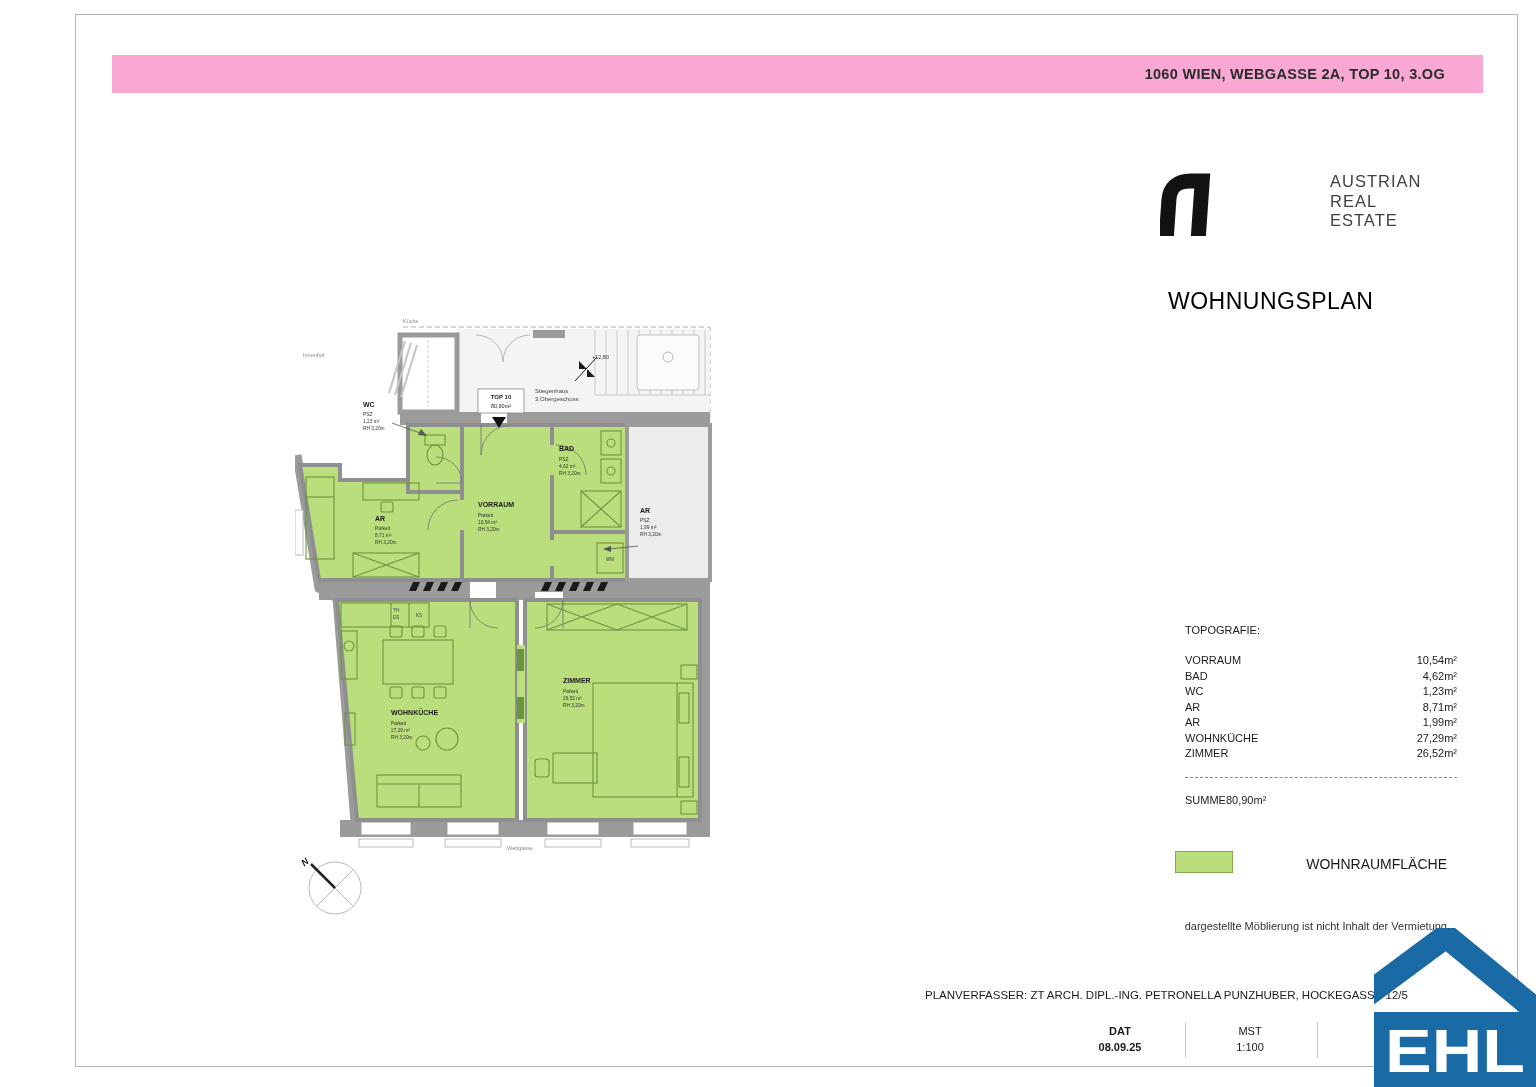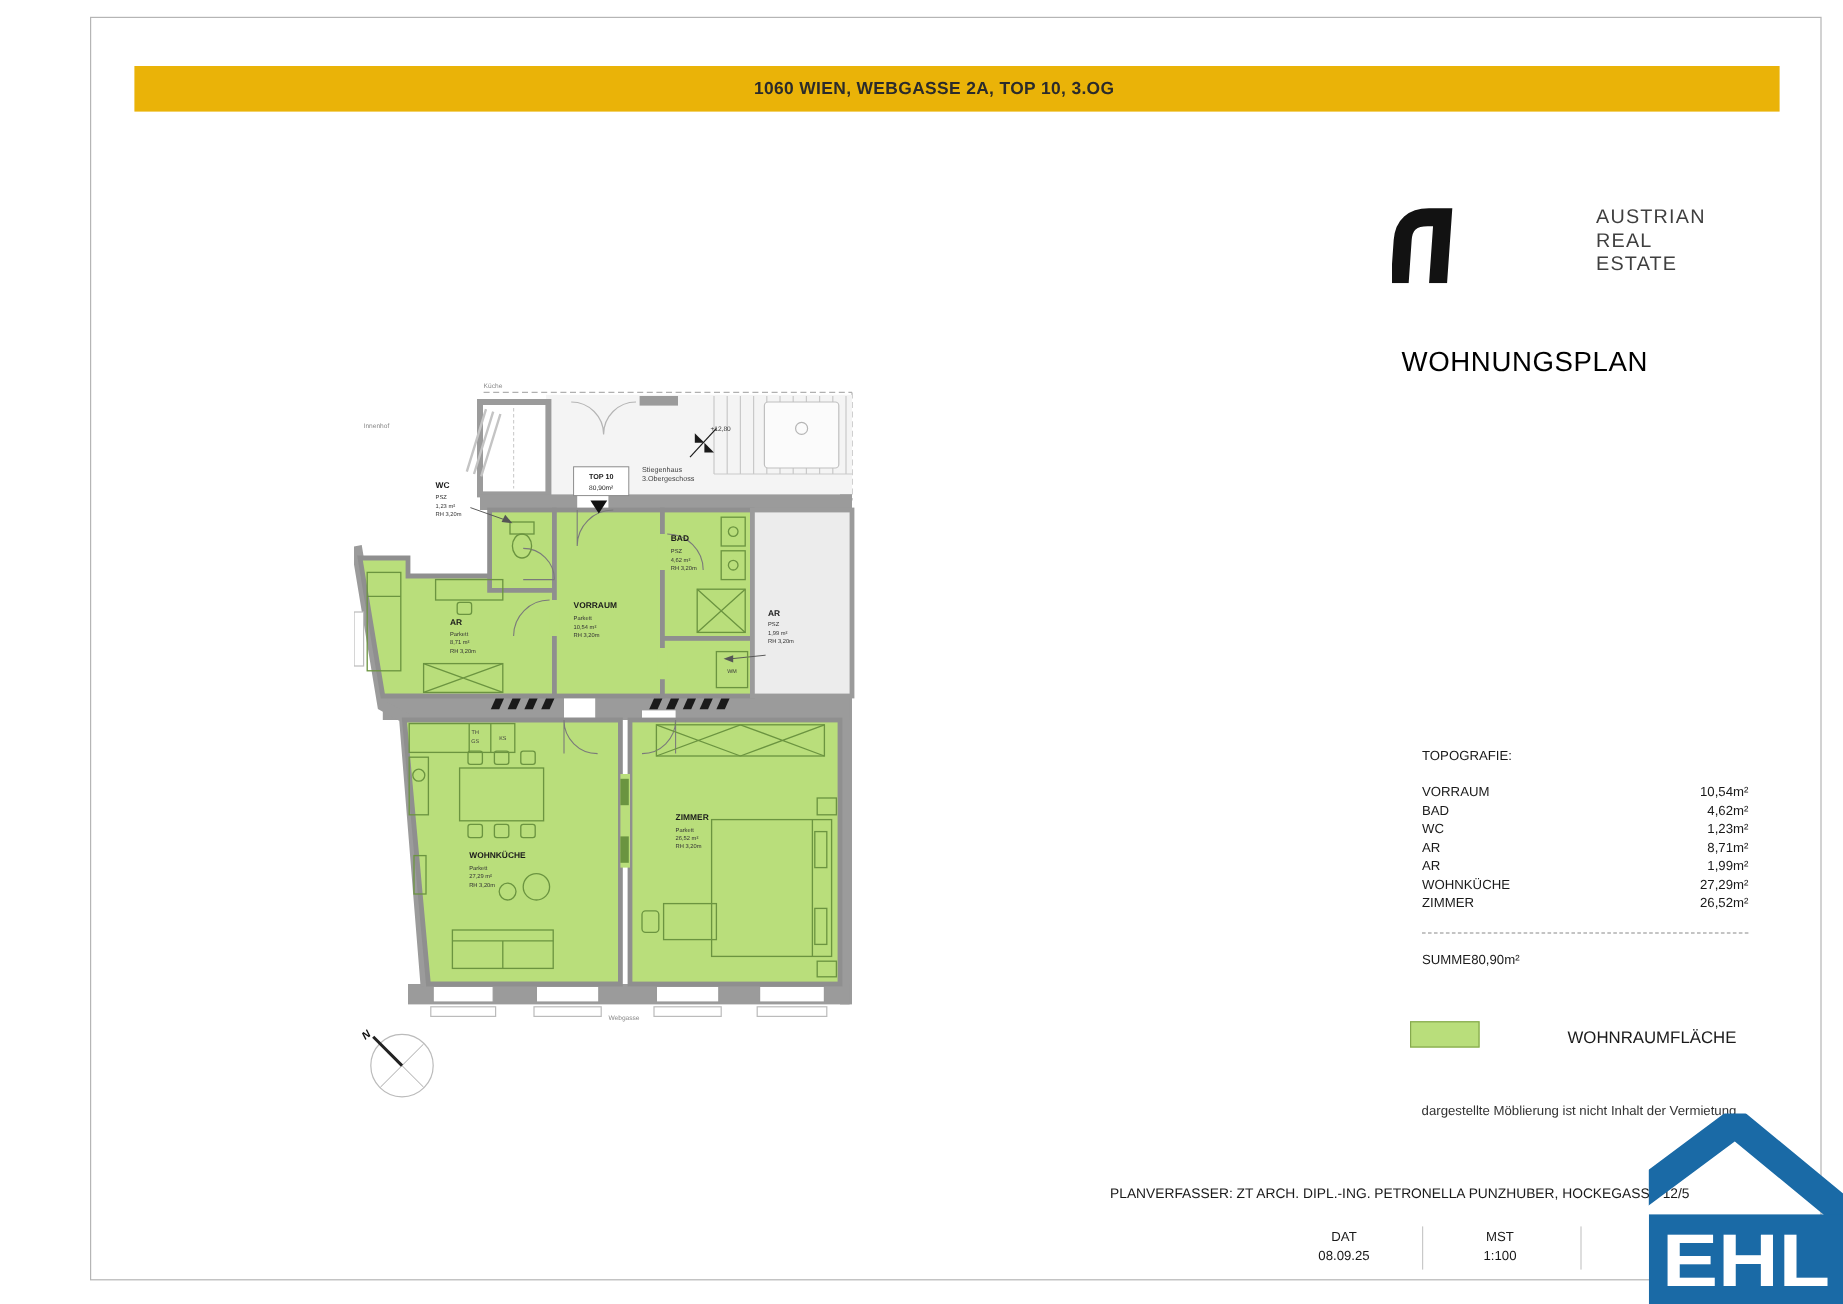--- a/index.html
+++ b/index.html
@@ -4,22 +4,22 @@
 <style>
   * { margin:0; padding:0; box-sizing:border-box; }
   html,body { width:1536px; height:1087px; background:#fff; overflow:hidden;
               font-family:"Liberation Sans", sans-serif; position:relative; }
   .abs { position:absolute; }
 
   #frame { left:75px; top:14px; width:1443px; height:1053px;
            border:1px solid #b5b5b5; background:#fff; }
 
   #header-bar { left:112px; top:55px; width:1371px; height:38px;
-                background:#eab308; display:flex; align-items:center;
-                justify-content:center; padding-right:38px;
+                background:#f9a8d4; display:flex; align-items:center;
+                justify-content:flex-end; padding-right:38px;
                 font-size:14.5px; font-weight:bold; color:#2b2b2b; letter-spacing:.3px; }
 
   
   #are-logo { left:1160px; top:166px; width:300px; height:80px; }
   #are-arch { left:0; top:4px; }
   #are-re { left:52px; top:-14px; font-size:74px; font-weight:bold;
             color:#a3c622; letter-spacing:-3px; line-height:80px; }
   #are-words { left:170px; top:6px; font-size:16.5px; line-height:19.5px;
                color:#3f3f3f; letter-spacing:1px; font-weight:normal; }
 
@@ -40,21 +40,21 @@
   #legend .lab { position:absolute; right:0; top:5px; font-size:14px; color:#1a1a1a; }
 
   #moeblierung-note { left:1000px; top:920px; width:447px; text-align:right;
                       font-size:11px; color:#333; }
 
   
   #planverfasser { left:925px; top:989px; font-size:11.5px; color:#1a1a1a;
                    white-space:nowrap; width:540px; overflow:hidden; }
   .fcol { top:1023px; width:120px; text-align:center; font-size:11px;
           color:#1a1a1a; line-height:16px; }
-  #fcol-dat { left:1060px; } #fcol-mst { left:1190px; } #fcol-pla { left:1326px; }
+  #fcol-dat { left:1060px;font-weight:bold; } #fcol-mst { left:1190px; } #fcol-pla { left:1326px; }
   .fdiv { top:1022px; width:1px; height:36px; background:#c9c9c9; }
   #fdiv1 { left:1185px; } #fdiv2 { left:1317px; }
 
   #ehl-logo { left:1374px; top:928px; }
 
   #floorplan { left:295px; top:305px; }
   svg text { font-family:"Liberation Sans", sans-serif; }
   .rname { font-size:7px; font-weight:bold; fill:#1a1a1a; }
   .rsub  { font-size:4.8px; fill:#333; }
   .ctx   { font-size:5.5px; fill:#888; }

